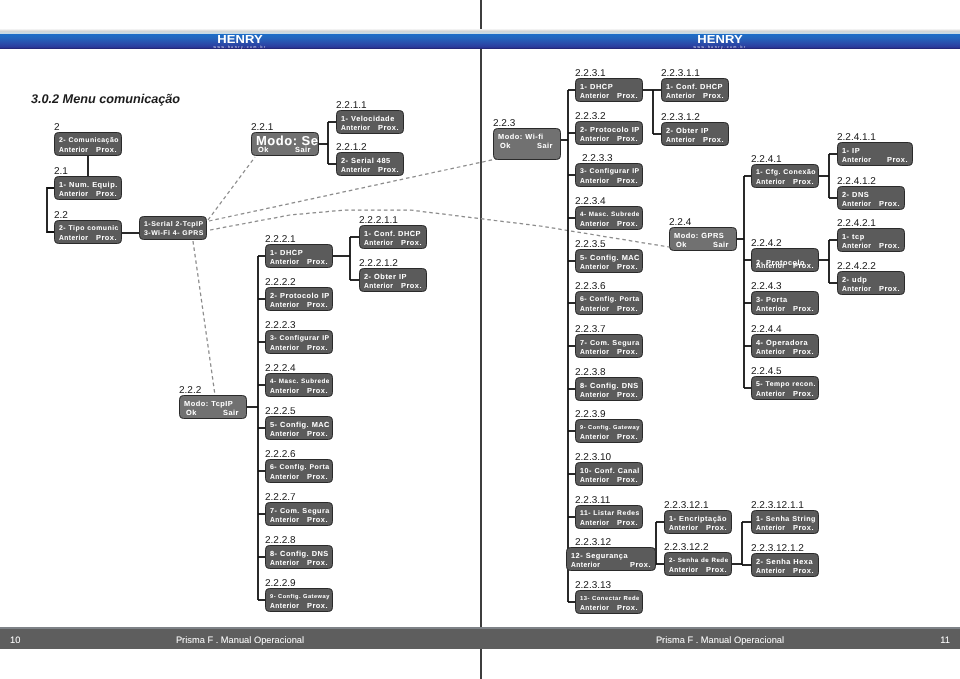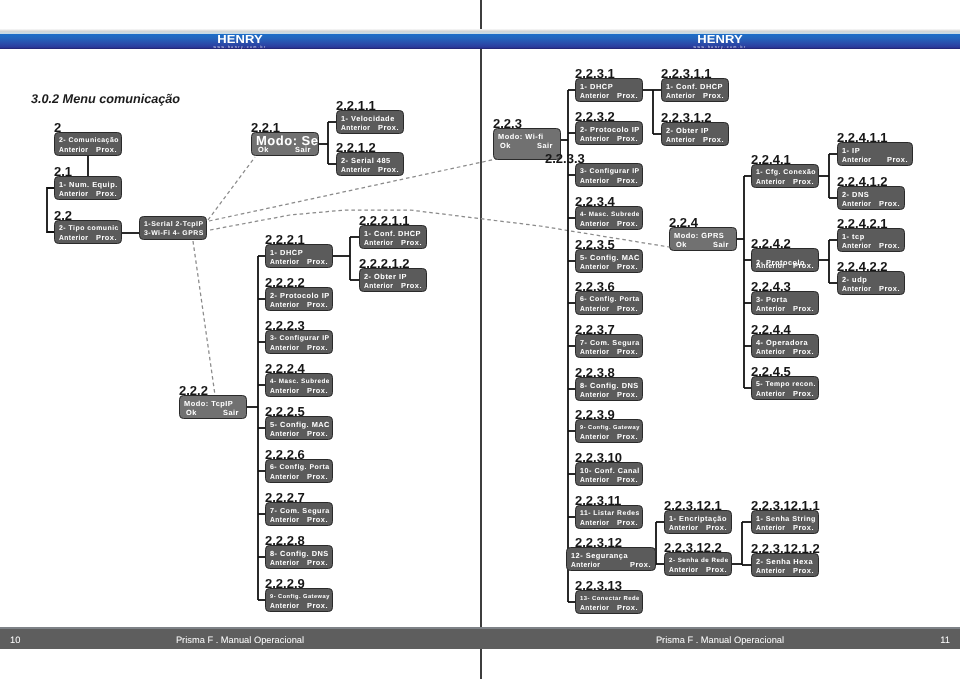--- a/index.html
+++ b/index.html
@@ -26,21 +26,21 @@
   .nbox{position:absolute;box-sizing:border-box;background:var(--box-fill,#5b5b5b);border:1.5px solid var(--box-border,#2a2a2a);
         border-radius:4.5px;color:#fff;font-weight:bold;overflow:hidden;}
     .nbox .l1{position:absolute;transform:translateZ(0);left:4px;top:3.6px;line-height:8px;white-space:nowrap;letter-spacing:0.5px;}
     .nbox .l2{position:absolute;transform:translateZ(0);left:4px;top:13px;line-height:8px;white-space:nowrap;letter-spacing:0.5px;word-spacing:7px;}
   .nbox .l2plain{word-spacing:normal;}
   .nbox .l2a{left:4px;}
   .nbox .l2b{left:auto;right:4px;}
   .nbox.okbox{background:var(--box-fill-mode,#717171);}
   .nbox.okbox .l2a{left:6px;}
   .nbox.okbox .l2b{right:7px;}
-  .ncode{position:absolute;color:#161616;font-weight:bold;font-size:13px;
+  .ncode{position:absolute;color:#161616;font-weight:normal;font-size:10px;
          letter-spacing:0px;white-space:nowrap;line-height:9px;transform:translateZ(0);}
 </style>
 </head>
 <body>
 
 <div id="page">
   <div class="divider"></div>
   <div class="bandtop"></div>
   <div class="band" style="left:0"></div>
   <div class="band" style="left:480px"></div>
@@ -250,21 +250,21 @@
         <div class="l1" style="font-size: 7.4px;">1- DHCP</div>
         <div class="l2 l2a" style="font-size: 7.4px; transform: translateZ(0px) scaleX(0.898); transform-origin: left center;">Anterior</div>
         <div class="l2 l2b" style="font-size: 7.4px;">Prox.</div>
       </div>
       <div class="ncode" style="left: 575px; top: 112px;">2.2.3.2</div>
       <div class="nbox" style="left: 575px; top: 121px; width: 68px; height: 24px;">
         <div class="l1" style="font-size: 7.4px;">2- Protocolo IP</div>
         <div class="l2 l2a" style="font-size: 7.4px; transform: translateZ(0px) scaleX(0.898); transform-origin: left center;">Anterior</div>
         <div class="l2 l2b" style="font-size: 7.4px;">Prox.</div>
       </div>
-      <div class="ncode" style="left: 545px; top: 154px;">2.2.3.3</div>
+      <div class="ncode" style="left: 582px; top: 154px;">2.2.3.3</div>
       <div class="nbox" style="left: 575px; top: 163px; width: 68px; height: 24px;">
         <div class="l1" style="font-size: 6.9px;">3- Configurar IP</div>
         <div class="l2 l2a" style="font-size: 7.4px; transform: translateZ(0px) scaleX(0.898); transform-origin: left center;">Anterior</div>
         <div class="l2 l2b" style="font-size: 7.4px;">Prox.</div>
       </div>
       <div class="ncode" style="left: 575px; top: 197px;">2.2.3.4</div>
       <div class="nbox" style="left: 575px; top: 206px; width: 68px; height: 24px;">
         <div class="l1" style="font-size: 6.3px;">4- Masc. Subrede</div>
         <div class="l2 l2a" style="font-size: 7.4px; transform: translateZ(0px) scaleX(0.898); transform-origin: left center;">Anterior</div>
         <div class="l2 l2b" style="font-size: 7.4px;">Prox.</div>

